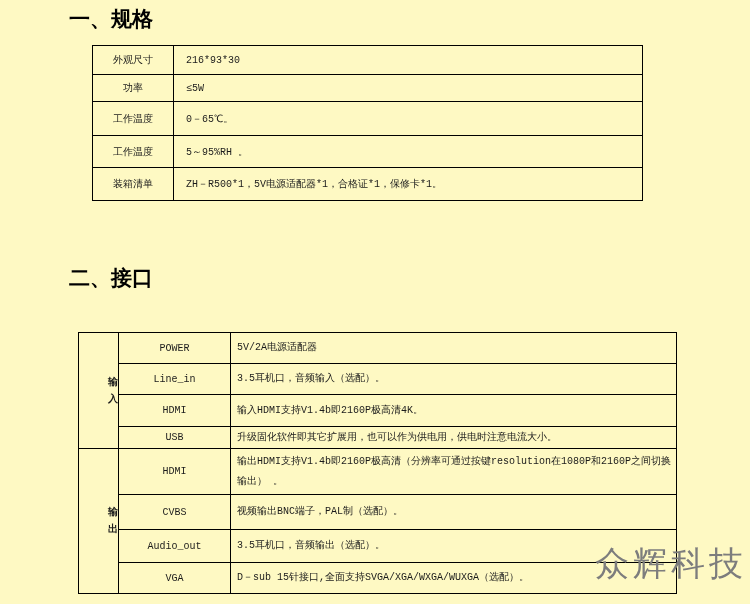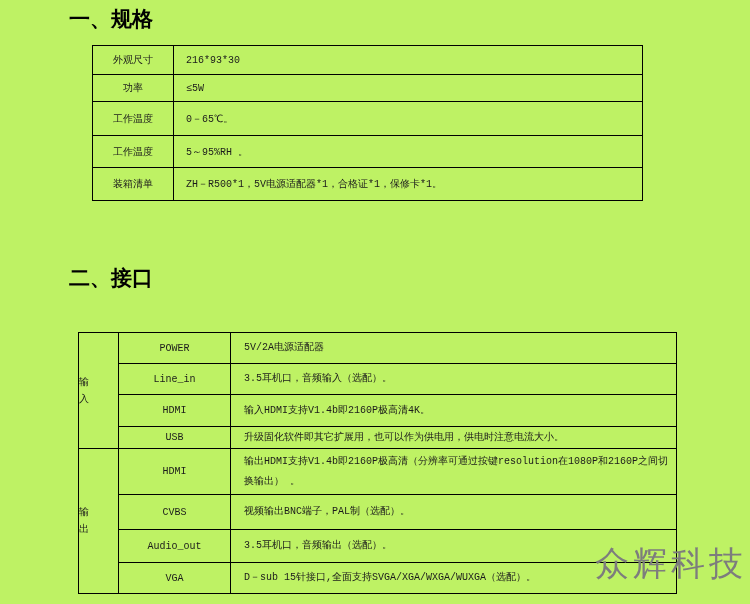--- a/index.html
+++ b/index.html
@@ -1,20 +1,20 @@
 <!DOCTYPE html>
 <html><head>
 <meta charset="utf-8">
 <style>
   html, body { margin: 0; padding: 0; background: #ffffff; }
   .canvas {
     position: relative;
     width: 750px;
     height: 604px;
-    background: #bef264;
+    background: #fef9c3;
     overflow: hidden;
     color: #1b1b1b;
     font-family: "Liberation Mono", "DejaVu Sans Mono", monospace;
   }
   .section-title {
     position: absolute;
     font-family: "DejaVu Sans", "Liberation Sans", sans-serif;
     font-weight: 700;
     font-size: 21px;
     color: #000;
@@ -34,29 +34,29 @@
     font-size: 10px;
     padding: 0;
     vertical-align: middle;
   }
 
   .spec-table { left: 92px; top: 45px; width: 551px; }
   .spec-table .lbl { text-align: center; }
   .spec-table .val { padding-left: 12px; }
 
   .iface-table { left: 78px; top: 332px; width: 599px; }
-  .iface-table .grp { text-align: left; }
+  .iface-table .grp { text-align: right; font-weight: bold; }
   .iface-table .grp span {
     display: inline-block;
     width: 15px;
     word-break: break-all;
     line-height: 17px;
   }
   .iface-table .port { text-align: center; }
-  .iface-table .desc { padding-left: 13px; padding-right: 4px; line-height: 20px; }
+  .iface-table .desc { padding-left: 6px; padding-right: 4px; line-height: 20px; }
 
   .watermark {
     position: absolute;
     left: 595px;
     top: 541px;
     font-family: Liberation Serif, serif;
     font-size: 34px;
     letter-spacing: 4px;
     color: #7d7d7d;
     white-space: nowrap;

